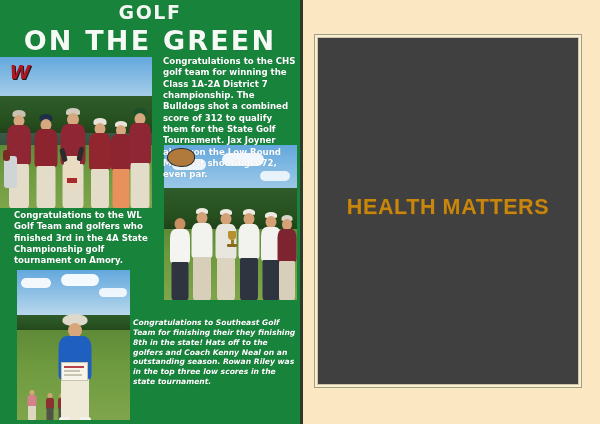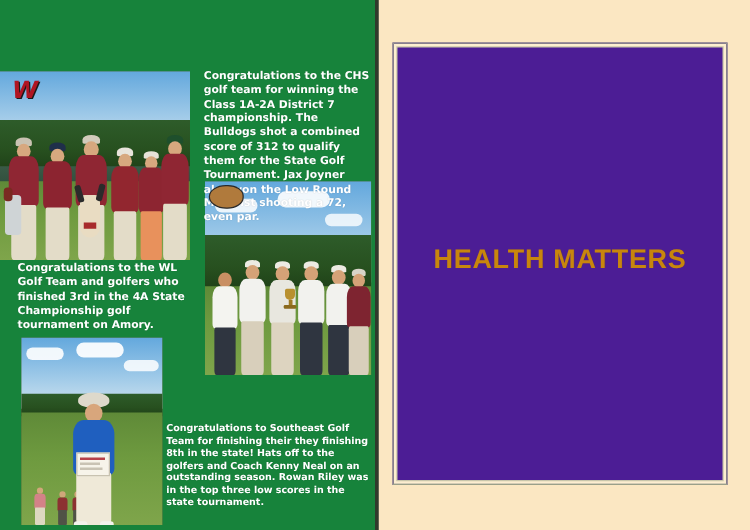--- a/index.html
+++ b/index.html
@@ -144,24 +144,25 @@
   }
   #copy-wl {
     left: 14px;
     top: 210px;
     width: 146px;
     font-size: 8.6px;
     line-height: 1.32;
   }
   #copy-se {
     left: 133px;
-    top: 338px;
+    top: 318px;
     width: 164px;
     font-size: 7.6px;
     line-height: 1.30;
+    font-style: italic;
   }
 
   
   #spine {
     position: absolute;
     left: 300px;
     top: 0;
     width: 3px;
     height: 424px;
     background: #2f3a2c;
@@ -176,21 +177,21 @@
     flex: 0 0 300px;
     background: #fbe7c2;
     overflow: hidden;
   }
   #health-box {
     position: absolute;
     left: 14px;
     top: 34px;
     right: 18px;
     bottom: 36px;
-    background: #4c1d95;
+    background: #404040;
     border: 1px solid #9aa08a;
     box-shadow: inset 0 0 0 2px #fdeed0, inset 0 0 0 3px #c9c6ab;
     display: flex;
     align-items: center;
     justify-content: center;
   }
   #health-title {
     font-family: "Liberation Sans", sans-serif;
     font-weight: 700;
     font-size: 21.5px;
@@ -201,20 +202,24 @@
     margin-top: -8px;
   }
 </style>
 </head>
 <body>
 
 <div id="page">
 
   <div id="left-page">
 
+    <div class="headline-wrap">
+      <div class="headline-small">GOLF</div>
+      <div class="headline-big">ON THE GREEN</div>
+    </div>
 
     <div class="photo" id="photo-wl" style="left:0px; top:57px; width:152px; height:151px;">
       <div class="sky" style="height:42%;"></div>
       <div class="treeline" style="top:26%; height:26%;"></div>
       <div class="water" style="top:50%; height:9%;"></div>
       <div class="fairway" style="height:42%;"></div>
 
       <div class="person" style="left:6px; width:26px; height:98px;">
         <div class="cap" style="top:0px; width:13px; height:7px; background:#c9c2b2;"></div>
         <div class="head" style="top:5px; width:11px; height:12px;"></div>

